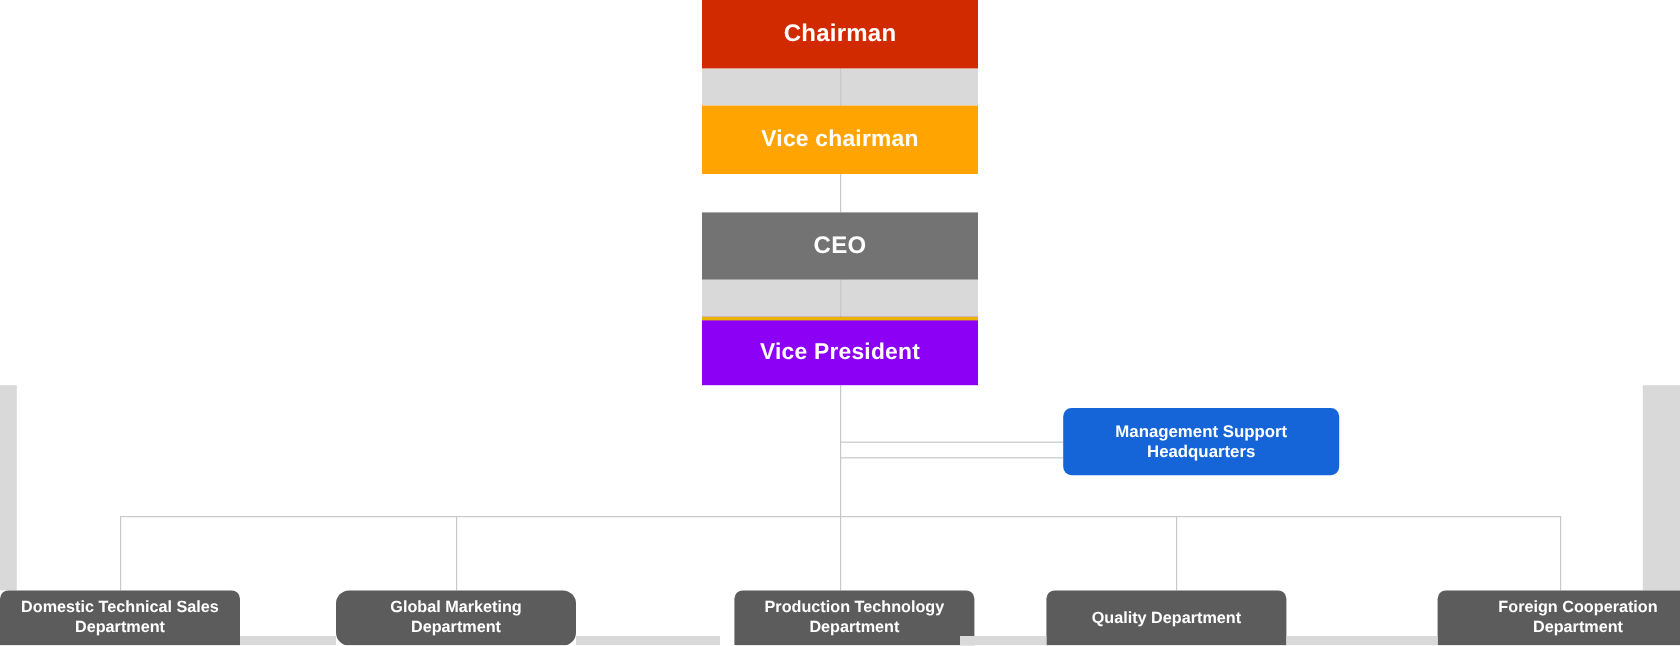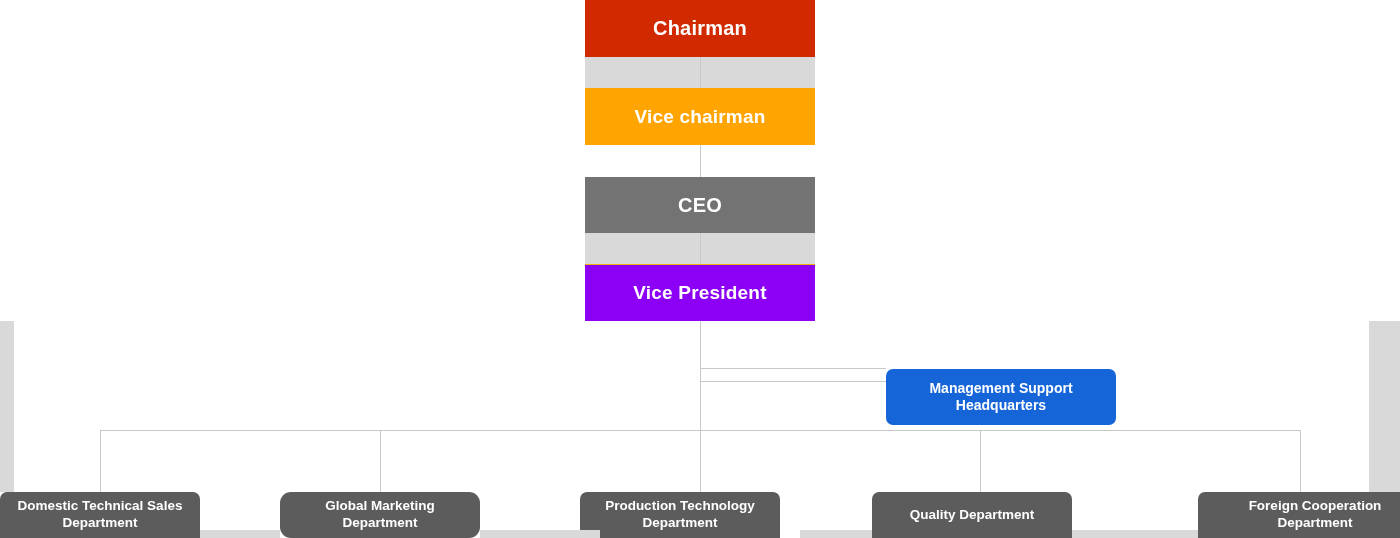--- a/index.html
+++ b/index.html
@@ -59,21 +59,21 @@
     color: #ffffff;
     font-weight: bold;
     letter-spacing: .2px;
     text-align: center;
     box-sizing: border-box;
   }
   .exec-box.chairman      { top: 0px;   height: 57px; background: #d22a00; font-size: 20px; }
   .exec-box.vicechairman  { top: 88px;  height: 57px; background: #ffa400; font-size: 19px; }
   .exec-box.ceo           { top: 177px; height: 56px; background: #737373; font-size: 20px; }
   .exec-box.vicepresident { top: 264px; height: 57px; background: #8c00f5; font-size: 19px;
-                            border-top: 1px solid #eab308; }
+                            border-top: 3px solid #eab308; }
 
   .exec-gap {
     position: absolute;
     left: 585px;
     width: 230px;
     height: 31px;
     background: #d9d9d9;
   }
   .exec-gap.g1 { top: 57px; }
   .exec-gap.g2 { top: 233px; }
@@ -89,21 +89,20 @@
     border-radius: 7px;
     color: #ffffff;
     font-size: 14px;
     font-weight: bold;
     line-height: 1.25;
     display: flex;
     align-items: center;
     justify-content: center;
     text-align: center;
     box-sizing: border-box;
-    margin-top: 29px;
   }
 
   
   .dept-box {
     position: absolute;
     top: 492px;
     height: 46px;
     background: #5c5c5c;
     border-radius: 7px 7px 0 0;
     color: #ffffff;
@@ -176,21 +175,21 @@
     </span>
   </div>
 
   <div class="dept-box" style="left:280px; width:200px;border-radius:11px;">
     <span>
       <span>Global Marketing</span><br>
       <span>Department</span>
     </span>
   </div>
 
-  <div class="dept-box" style="left:580px; width:200px;text-align:center;">
+  <div class="dept-box" style="left:612px; width:200px;text-align:center;">
     <span>
       <span>Production Technology</span><br>
       <span>Department</span>
     </span>
   </div>
 
   <div class="dept-box" style="left:872px; width:200px;">
     <span>Quality Department</span>
   </div>
 

